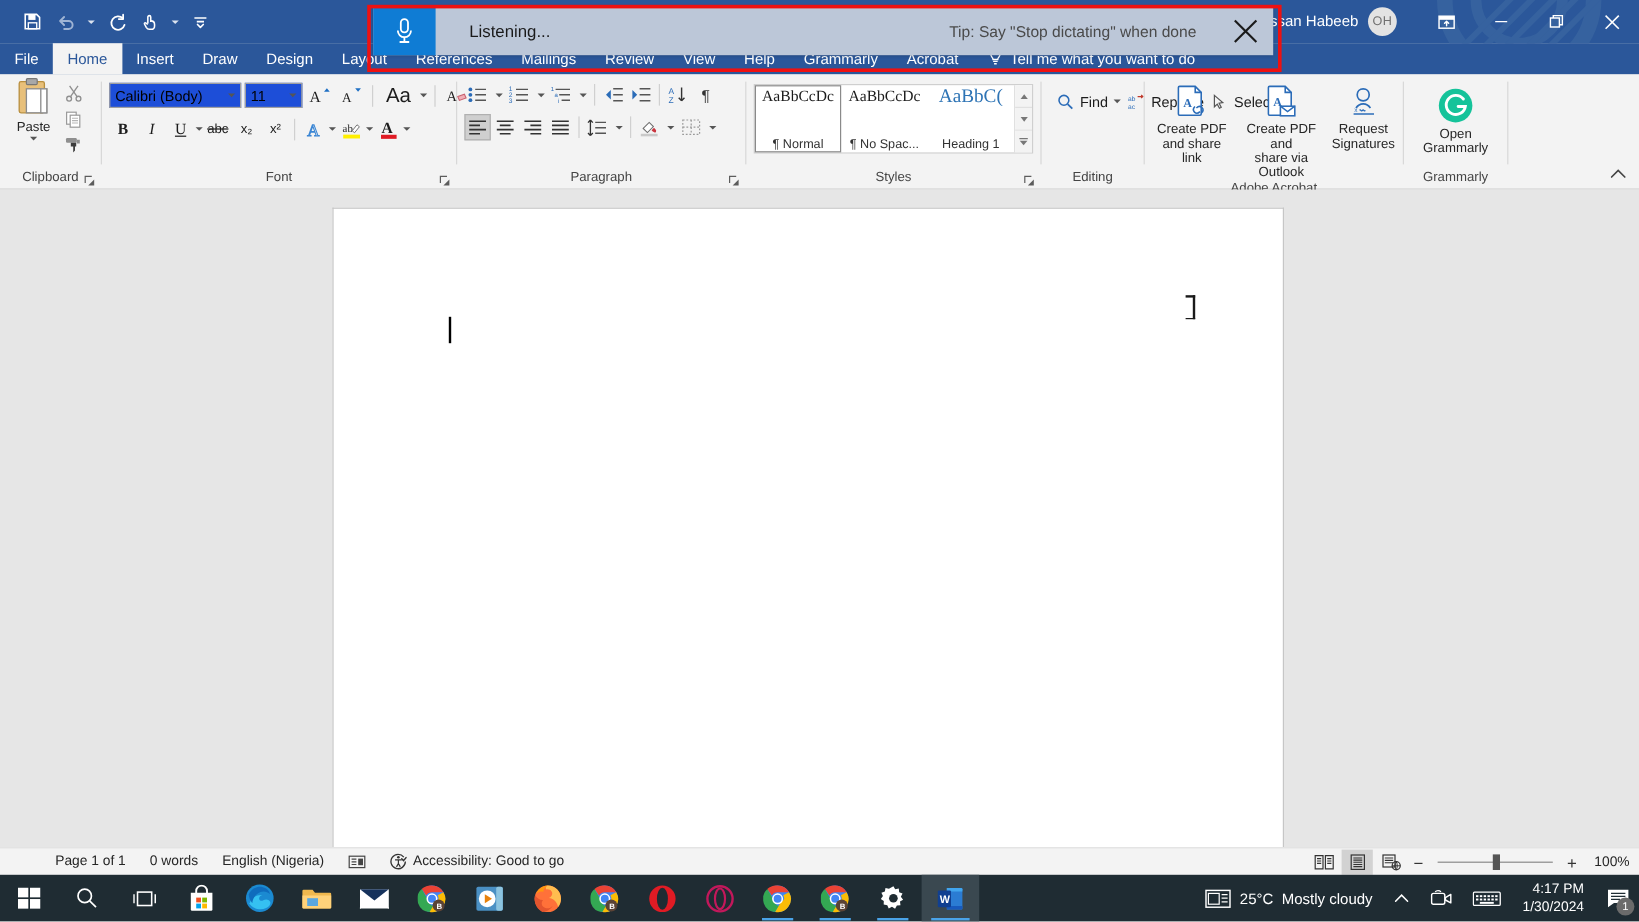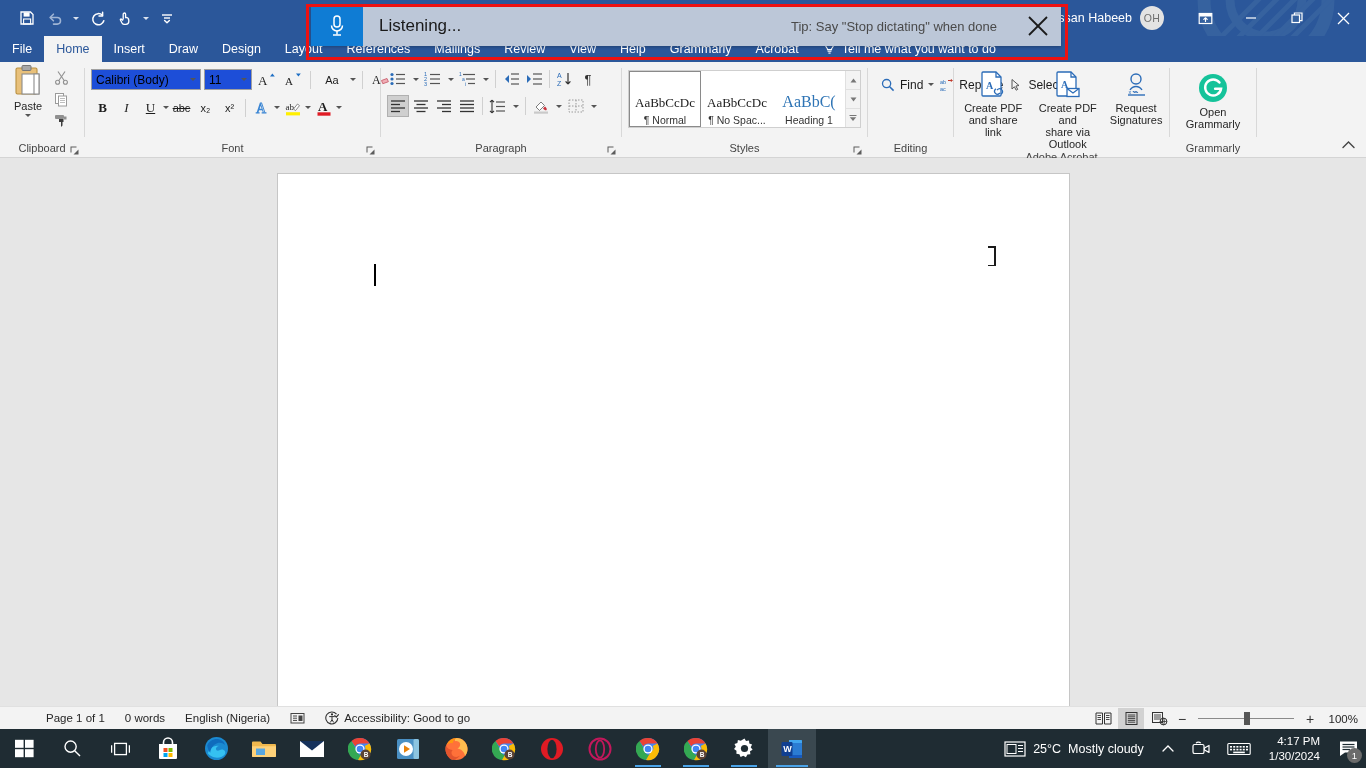--- a/index.html
+++ b/index.html
@@ -89,21 +89,21 @@
   
   .p-row { display: flex; align-items: center; gap: 1px; }
   .p-row2 { display: flex; align-items: center; gap: 1px; margin-top: 5px; }
   .pbtn { width: 22px; height: 22px; display: flex; align-items: center; justify-content: center; cursor: pointer; }
   .pbtn.sel { background: #cfcfcf; border: 1px solid #b0b0b0; }
   .pcaret { width: 11px; height: 22px; display: flex; align-items: center; justify-content: center; cursor: pointer; }
 
   
   .style-gal { display: flex; align-items: stretch; border: 1px solid #cfcfcf; background: #fff; height: 58px; }
   .style-item {
-    width: 72px; display: flex; flex-direction: column; align-items: center; justify-content: flex-end;
+    width: 72px; display: flex; flex-direction: column; align-items: center; justify-content: space-between;
     cursor: pointer; border: 1px solid transparent;
   }
   .style-item.sel { border: 1.5px solid #8a8a8a; }
   .style-prev { font-size: 13px; color: #1b1b1b; font-family: "Liberation Serif", serif; white-space: nowrap; overflow: hidden; }
   .style-prev.h1 { color: #2e74b5; font-size: 16px; }
   .style-name { font-size: 10.5px; color: #333; margin-top: 3px; white-space: nowrap; }
   .style-scroll { width: 15px; display: flex; flex-direction: column; border-left: 1px solid #e0e0e0; }
   .ss-btn { flex: 1; display: flex; align-items: center; justify-content: center; cursor: pointer; background: #f3f3f3; border-bottom: 1px solid #e0e0e0; }
 
   
@@ -166,21 +166,21 @@
   }
   .dict-panel {
     position: absolute; left: 311px; top: 6px; width: 750px; height: 40px;
     background: #bcc7d8; display: flex; align-items: center; z-index: 35;
     box-shadow: 0 1px 3px rgba(0,0,0,.25);
   }
   .dict-mic {
     width: 52px; height: 40px; background: #0f7cd4; display: flex; align-items: center; justify-content: center;
     cursor: pointer; flex: 0 0 52px;
   }
-  .dict-status { flex: 1; font-size: 17px; color: #1a1a1a; padding-left: 16px; white-space: nowrap; }
+  .dict-status { flex: 1; font-size: 14px; color: #1a1a1a; padding-left: 28px; white-space: nowrap; }
   .dict-tip { font-size: 13px; color: #4a4a4a; white-space: nowrap; padding-right: 18px; }
   .dict-close { width: 46px; height: 40px; display: flex; align-items: center; justify-content: center; cursor: pointer; flex: 0 0 46px; }
 </style>
 </head>
 <body>
 
 <div id="app">
 
   <div class="titlebar">
     <div class="tb-deco">
@@ -369,21 +369,21 @@
               </svg>
           </div>
           <div class="fbtn">
             <svg width="19" height="18" viewBox="0 0 19 18">
                 <text x="2" y="14" font-family="Liberation Serif, serif" font-size="11" fill="#1c1c1c">A</text>
                 <path d="M13 2.5h4.8l-2.4 3z" fill="#1e6fc4"></path>
               </svg>
           </div>
           <div class="vsep"></div>
           <div class="fbtn" style="width:30px">
-            <span style="font-size:11px">Aa</span>
+            <span style="font-size:17px">Aa</span>
           </div>
           <span class="mini-caret"></span>
           <div class="vsep"></div>
           <div class="fbtn">
             <svg width="19" height="18" viewBox="0 0 19 18">
                 <text x="1" y="13" font-family="Liberation Serif, serif" font-size="12" fill="#1c1c1c">A</text>
                 <path d="M10.5 9.5l5.5-2 1.4 3.2-5.6 2z" fill="#f0aeb6" stroke="#c9606e" stroke-width=".9"></path>
               </svg>
           </div>
         </div>

